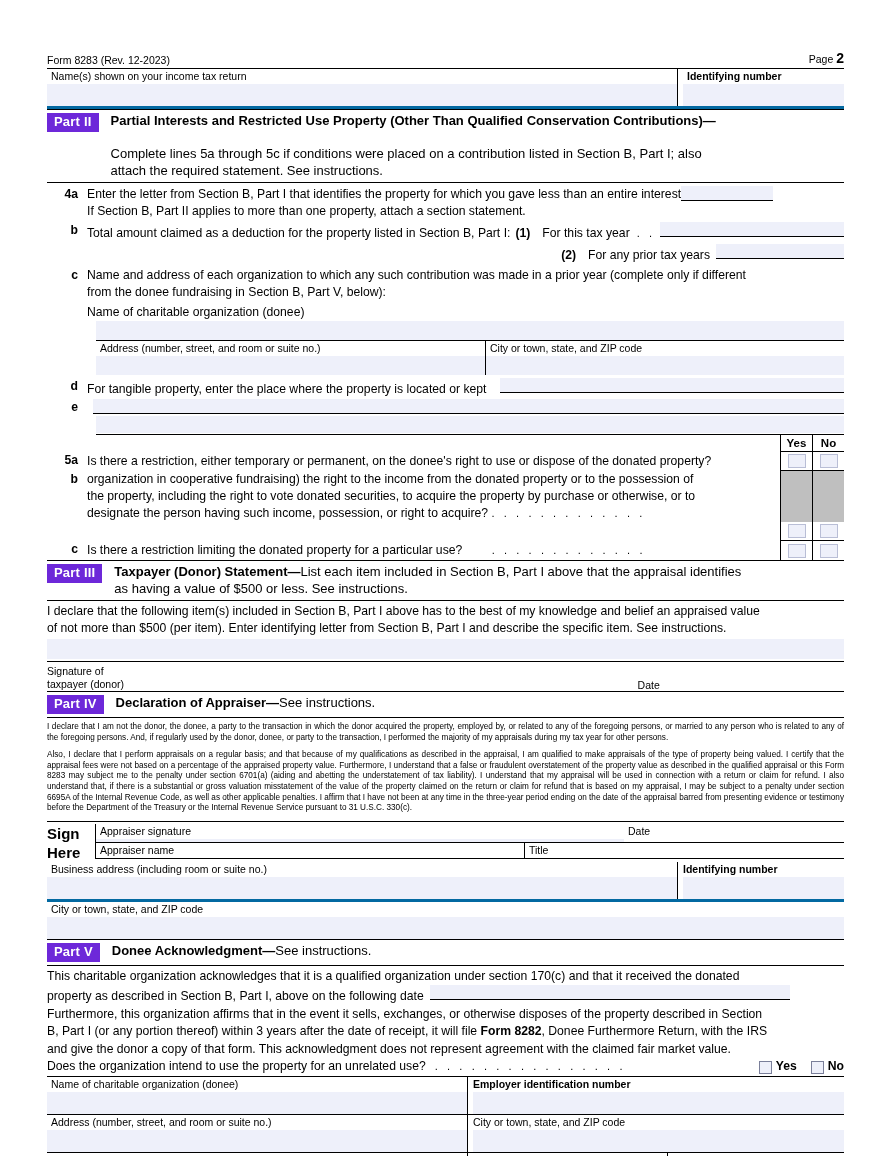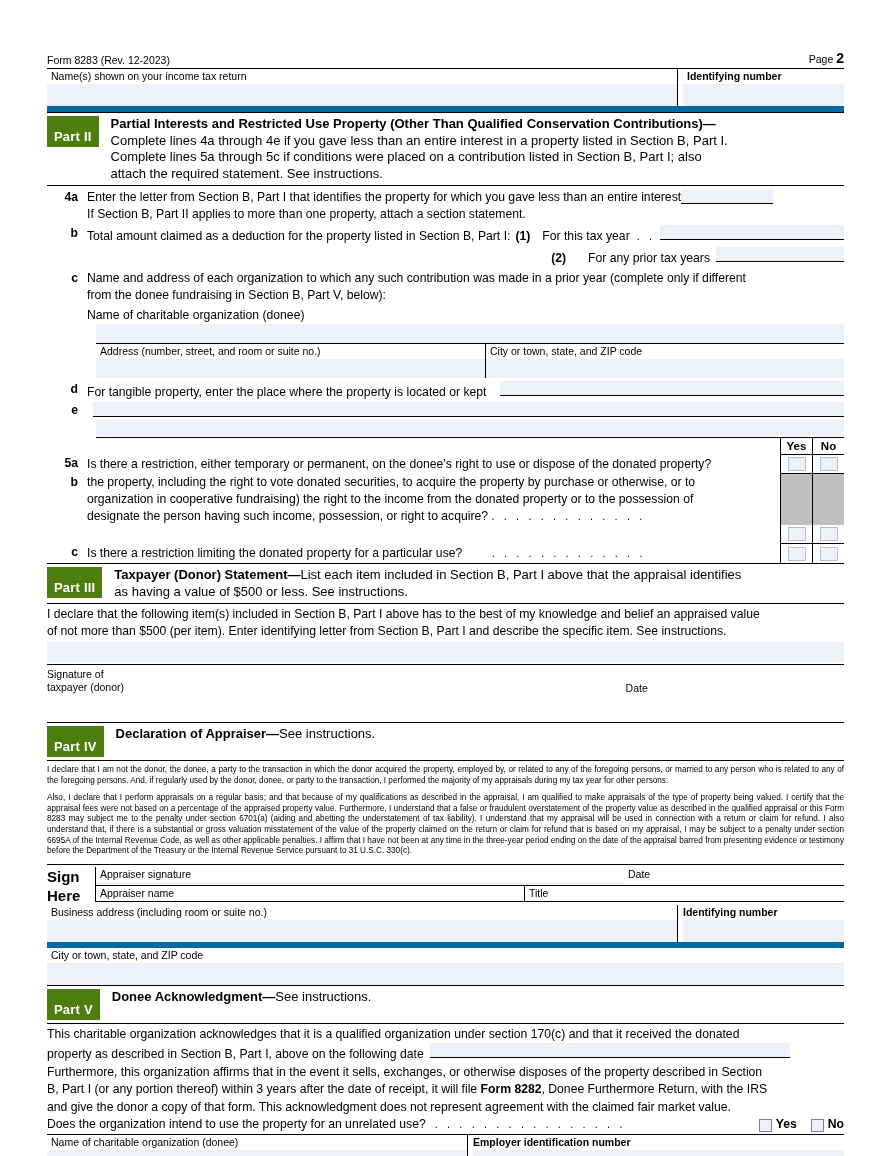--- a/index.html
+++ b/index.html
@@ -15,21 +15,21 @@
     position: relative;
   }
   .page {
     position: absolute;
     left: 47px; top: 50px;
     width: 797px;
   }
 
   
   .fld { background: #eef0fa; }
-  .rule-thin   { border-bottom: 6px solid #0369a1; }
+  .rule-thin   { border-bottom: 3px solid #0369a1; }
   .rule-med    { border-bottom: 1.5px solid #000; }
   .vline { border-left: 1px solid #000; }
 
   
   .topline {
     display: flex; justify-content: space-between; align-items: flex-end;
     font-size: 10.5px; padding-bottom: 2px;
   }
   .topline .pageno { font-size: 10.5px; }
   .topline .pageno b { font-size: 14px; font-weight: bold; }
@@ -38,23 +38,23 @@
   .namerow { display: flex; border-top: 1.5px solid #000; }
   .namerow .c1 { flex: 0 0 630px; }
   .namerow .c2 { flex: 1 1 auto; border-left: 1px solid #000; padding-left: 5px; }
   .cap { font-size: 10.5px; line-height: 15px; padding-left: 4px; }
   .cap.b { font-weight: bold; }
   .blank { height: 22px; }
 
   
   .parthdr { display: flex; align-items: flex-start; padding-top: 3px; }
   .partbadge {
-    background: #4d7c0f; color: #fff; font-weight: bold;
+    background: #6d28d9; color: #fff; font-weight: bold;
     font-size: 13px; line-height: 16px;
-    padding: 13px 7px 2px 7px;
+    padding: 1px 7px 2px 7px;
     margin-right: 12px;
     flex: 0 0 auto;
     letter-spacing: .2px;
   }
   .parttitle { font-size: 13px; line-height: 16.5px; }
   .parttitle .bold { font-weight: bold; }
 
   
   .line { display: flex; font-size: 12.2px; line-height: 17px; }
   .lnum {
@@ -120,21 +120,21 @@
     <div class="c2">
       <div class="cap b">Identifying number</div>
       <div class="blank fld"></div>
     </div>
   </div>
 
   <div class="parthdr" style="border-top:1.5px solid #000;">
     <span class="partbadge">Part II</span>
     <span class="parttitle">
       <span class="bold">Partial Interests and Restricted Use Property (Other Than Qualified Conservation Contributions)—</span><br>
-      <span>Complete lines 4a through 4e if you gave less than an entire interest in a property listed in Section B, Part I.</span><br>
+      <br>
       <span>Complete lines 5a through 5c if conditions were placed on a contribution listed in Section B, Part I; also</span><br>
       <span>attach the required statement. See instructions.</span>
     </span>
   </div>
 
   <div class="rule-med" style="margin-top:3px;"></div>
 
   <div class="line" style="padding-top:3px;">
     <div class="lnum">4a</div>
     <div class="ltext">
@@ -148,21 +148,21 @@
     <div class="ltext">
       <div style="display:flex; align-items:baseline;">
         <span>Total amount claimed as a deduction for the property listed in Section B, Part I:</span>
         <b style="margin-left:5px;">(1)</b>
         <span style="margin-left:12px;">For this tax year</span>
         <span class="dots" style="margin-left:7px;">. .</span>
         <span class="ibox" style="flex:1 1 auto; margin-left:5px; min-width:90px;"></span>
       </div>
       <div style="display:flex; align-items:baseline; justify-content:flex-end; padding-top:2px;">
         <b>(2)</b>
-        <span style="margin-left:22px;">For any prior tax years</span>
+        <span style="margin-left:12px;">For any prior tax years</span>
         <span class="ibox" style="width:128px; margin-left:6px;"></span>
       </div>
     </div>
   </div>
 
   <div class="line" style="padding-top:3px;">
     <div class="lnum">c</div>
     <div class="ltext">
       <div>Name and address of each organization to which any such contribution was made in a prior year (complete only if different</div>
       <div>from the donee fundraising in Section B, Part V, below):</div>
@@ -220,22 +220,22 @@
         </div>
       <div class="ynbox bb" style="height:19px;">
           <span class="chk"></span>
         </div>
     </div>
 
     <div class="row">
       <div style="flex:1 1 auto;" class="line">
         <div class="lnum">b</div>
         <div class="ltext" style="text-align:justify;">
+          <div>organization in cooperative fundraising) the right to the income from the donated property or to the possession of</div>
           <div>the property, including the right to vote donated securities, to acquire the property by purchase or otherwise, or to</div>
-          <div>organization in cooperative fundraising) the right to the income from the donated property or to the possession of</div>
           <div>
             <span>designate the person having such income, possession, or right to acquire?</span>
             <span class="dots">. . . . . . . . . . . . .</span>
           </div>
         </div>
       </div>
       <div class="yncell" style="display:flex; flex-direction:column;">
         <div class="gry" style="height:51px;"></div>
         <div class="bb" style="height:19px; display:flex; align-items:center; justify-content:center;">
             <span class="chk"></span>
@@ -277,31 +277,31 @@
   <div class="rule-med" style="margin-top:3px;"></div>
 
   <div style="font-size:12.2px; line-height:17px; padding-top:2px;">
     <div>I declare that the following item(s) included in Section B, Part I above has to the best of my knowledge and belief an appraised value</div>
     <div>of not more than $500 (per item). Enter identifying letter from Section B, Part I and describe the specific item. See instructions.</div>
   </div>
   <div class="fld" style="height:20px; margin-top:2px;"></div>
 
   <div class="rule-med" style="margin-top:2px;"></div>
 
-  <div class="row" style="padding-top:3px;">
+  <div class="row" style="padding-top:3px;gap:12px;">
     <div style="flex:0 0 46%; font-size:10.5px; line-height:13px;">
       <div>Signature of</div>
       <div>taxpayer (donor)</div>
     </div>
     <div style="flex:1 1 auto; font-size:10.5px; display:flex; align-items:flex-end;">
       <span style="margin-left:212px;">Date</span>
     </div>
   </div>
 
-  <div class="parthdr" style="border-top:1.5px solid #000; padding-top:3px;margin-top:28px;">
+  <div class="parthdr" style="border-top:1.5px solid #000; padding-top:3px;">
     <span class="partbadge">Part IV</span>
     <span class="parttitle">
       <span class="bold">Declaration of Appraiser—</span><span>See instructions.</span>
     </span>
   </div>
 
   <div class="rule-med" style="margin-top:3px;"></div>
 
   <div class="legal" style="padding-top:4px;">
     <p>I declare that I am not the donor, the donee, a party to the transaction in which the donor acquired the property, employed by, or related to any of the foregoing persons, or married to any person who is related to any of the foregoing persons. And, if regularly used by the donor, donee, or party to the transaction, I performed the majority of my appraisals during my tax year for other persons.</p>

